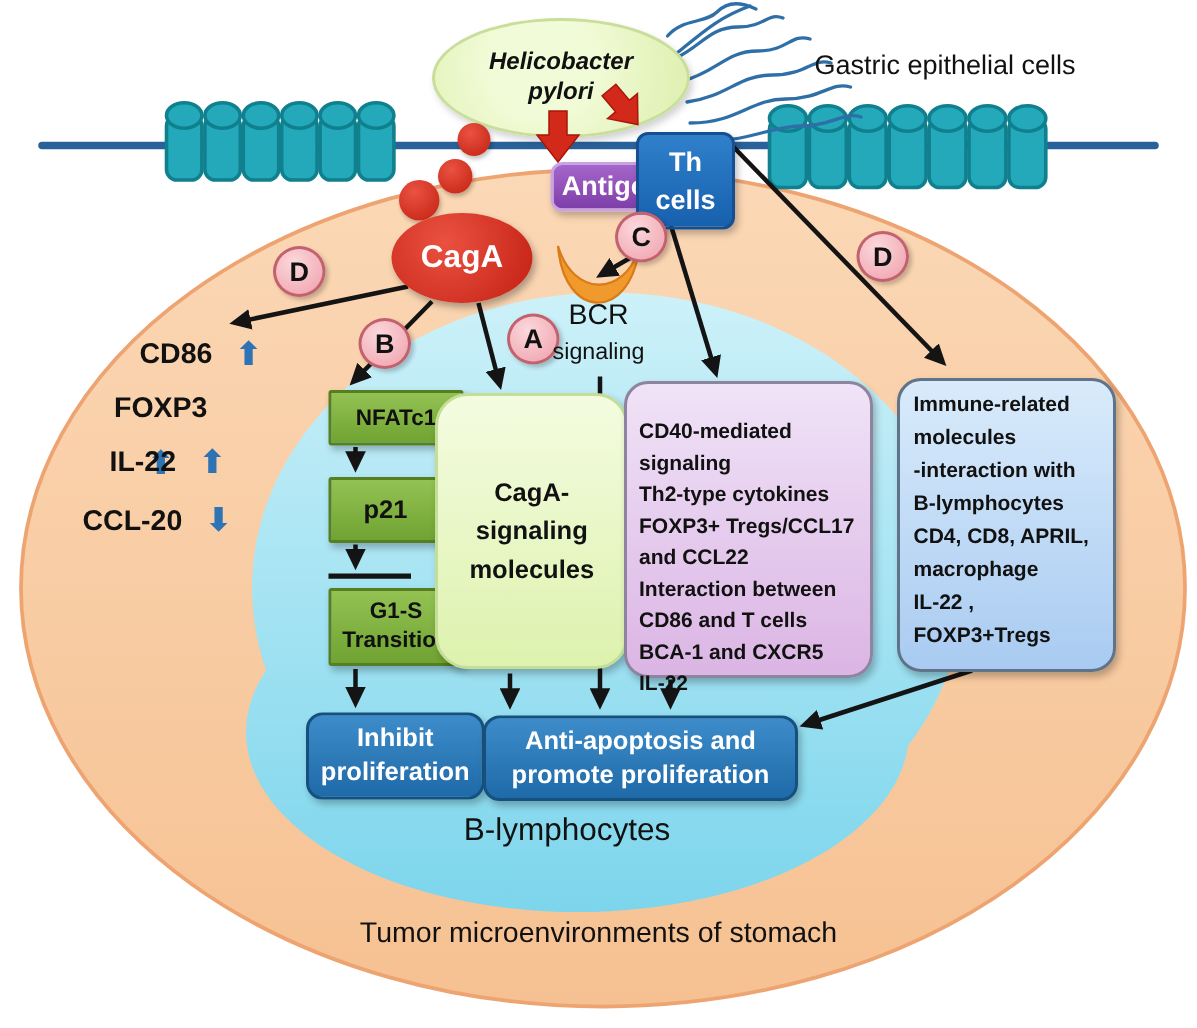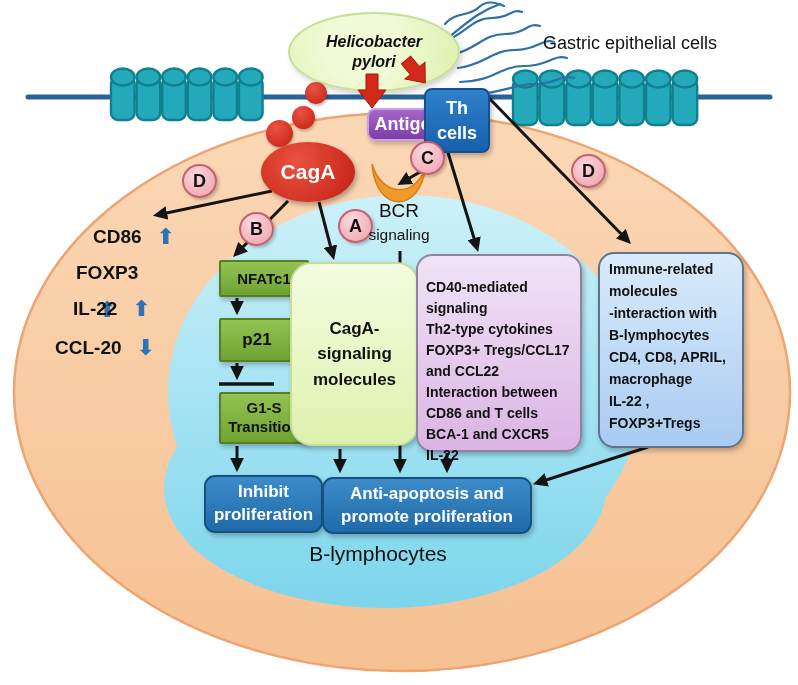--- a/index.html
+++ b/index.html
@@ -192,20 +192,21 @@
   </div>
   <div class="mrow" style="left:55px;top:337px;">
     <span>CCL-20</span>
     <span class="arr">⬇</span>
   </div>
 
   <div class="abs" style="left:543px;top:33px;font-size:18px;">Gastric epithelial cells</div>
   <div class="txt" style="left:371px;top:200px;width:56px;text-align:center;font-size:19px;">BCR</div>
   <div class="txt" style="left:357px;top:226px;width:84px;text-align:center;font-size:15.5px;">signaling</div>
   <div class="txt" style="left:298px;top:542px;width:160px;text-align:center;font-size:21px;">B-lymphocytes</div>
+  <div class="txt" style="left:129px;top:612px;width:540px;text-align:center;font-size:19px;">Tumor microenvironments of stomach</div>
 
   <svg class="layer" width="798" height="685" viewBox="0 0 798 685">
     <polygon points="366,74 378,74 378,90 386,90 372,108 358,90 366,90" fill="#D3291B" stroke="#A81608" stroke-width="1"></polygon>
     <g transform="translate(406,60) rotate(-40)">
       <polygon points="-6,0 6,0 6,14 13,14 0,30 -13,14 -6,14" fill="#D3291B" stroke="#A81608" stroke-width="1"></polygon>
     </g>
   </svg>
 
 </div>
 

